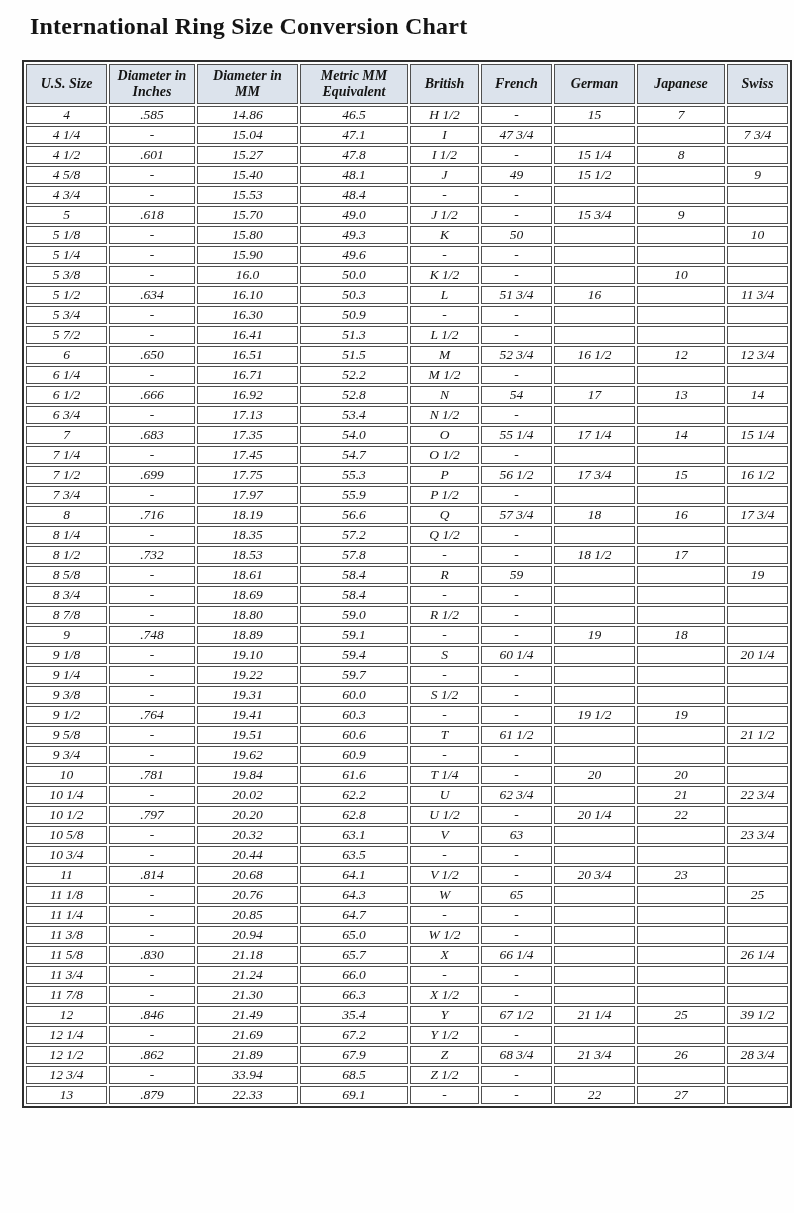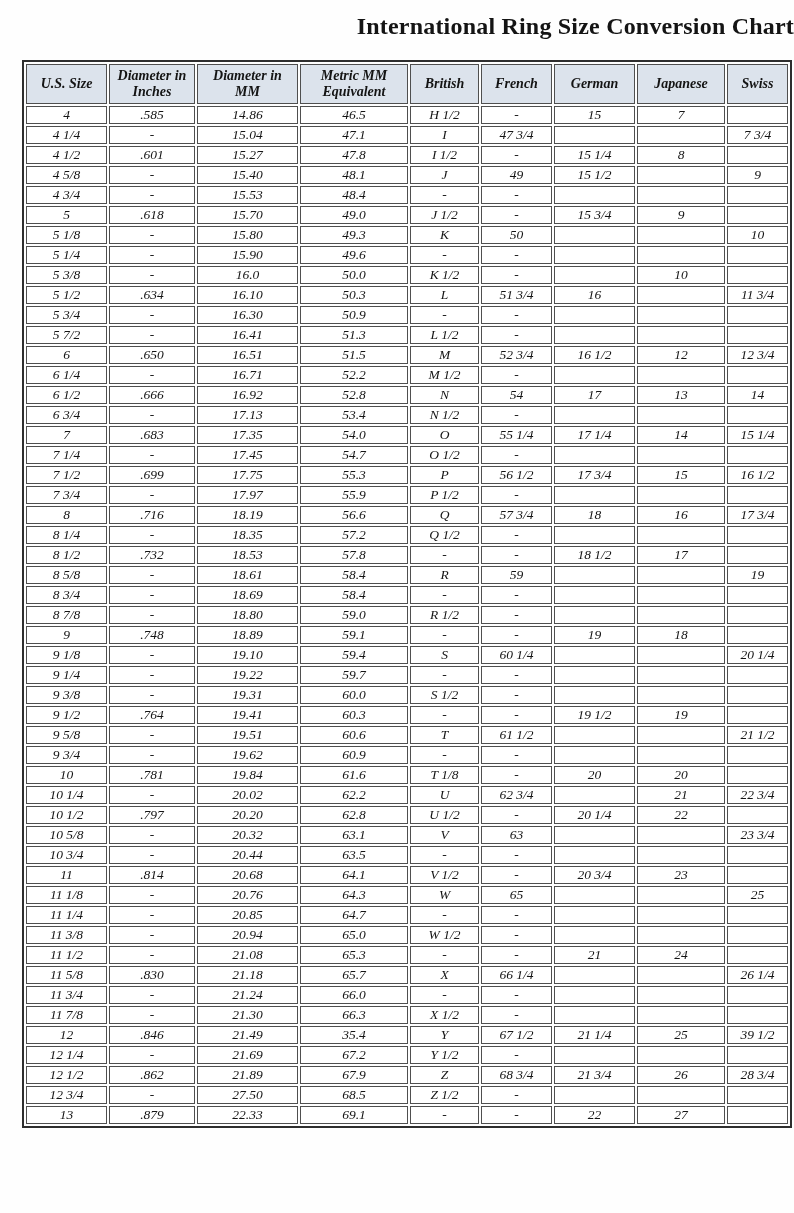--- a/index.html
+++ b/index.html
@@ -16,21 +16,20 @@
     min-height:1213px;
     background:var(--page-bg);
     font-family:"Liberation Serif","DejaVu Serif",serif;
     color:var(--text);
   }
   .page-title{
     font-size:24px;
     font-weight:bold;
     margin:13px 0 0 30px;
     letter-spacing:0.2px;
-    text-align:right;
   }
   table.conversion{
     border-collapse:separate;
     border-spacing:2px;
     margin:20px 0 0 22px;
     width:750px;
     border:2px solid var(--outer-border);
     background:var(--page-bg);
     table-layout:fixed;
     font-style:italic;
@@ -460,21 +459,21 @@
         <td>-</td>
         <td></td>
         <td></td>
         <td></td>
       </tr>
       <tr>
         <td>10</td>
         <td>.781</td>
         <td>19.84</td>
         <td>61.6</td>
-        <td>T 1/8</td>
+        <td>T 1/4</td>
         <td>-</td>
         <td>20</td>
         <td>20</td>
         <td></td>
       </tr>
       <tr>
         <td>10 1/4</td>
         <td>-</td>
         <td>20.02</td>
         <td>62.2</td>
@@ -552,31 +551,20 @@
       </tr>
       <tr>
         <td>11 3/8</td>
         <td>-</td>
         <td>20.94</td>
         <td>65.0</td>
         <td>W 1/2</td>
         <td>-</td>
         <td></td>
         <td></td>
-        <td></td>
-      </tr>
-      <tr>
-        <td>11 1/2</td>
-        <td>-</td>
-        <td>21.08</td>
-        <td>65.3</td>
-        <td>-</td>
-        <td>-</td>
-        <td>21</td>
-        <td>24</td>
         <td></td>
       </tr>
       <tr>
         <td>11 5/8</td>
         <td>.830</td>
         <td>21.18</td>
         <td>65.7</td>
         <td>X</td>
         <td>66 1/4</td>
         <td></td>
@@ -634,21 +622,21 @@
         <td>67.9</td>
         <td>Z</td>
         <td>68 3/4</td>
         <td>21 3/4</td>
         <td>26</td>
         <td>28 3/4</td>
       </tr>
       <tr>
         <td>12 3/4</td>
         <td>-</td>
-        <td>27.50</td>
+        <td>33.94</td>
         <td>68.5</td>
         <td>Z 1/2</td>
         <td>-</td>
         <td></td>
         <td></td>
         <td></td>
       </tr>
       <tr>
         <td>13</td>
         <td>.879</td>

